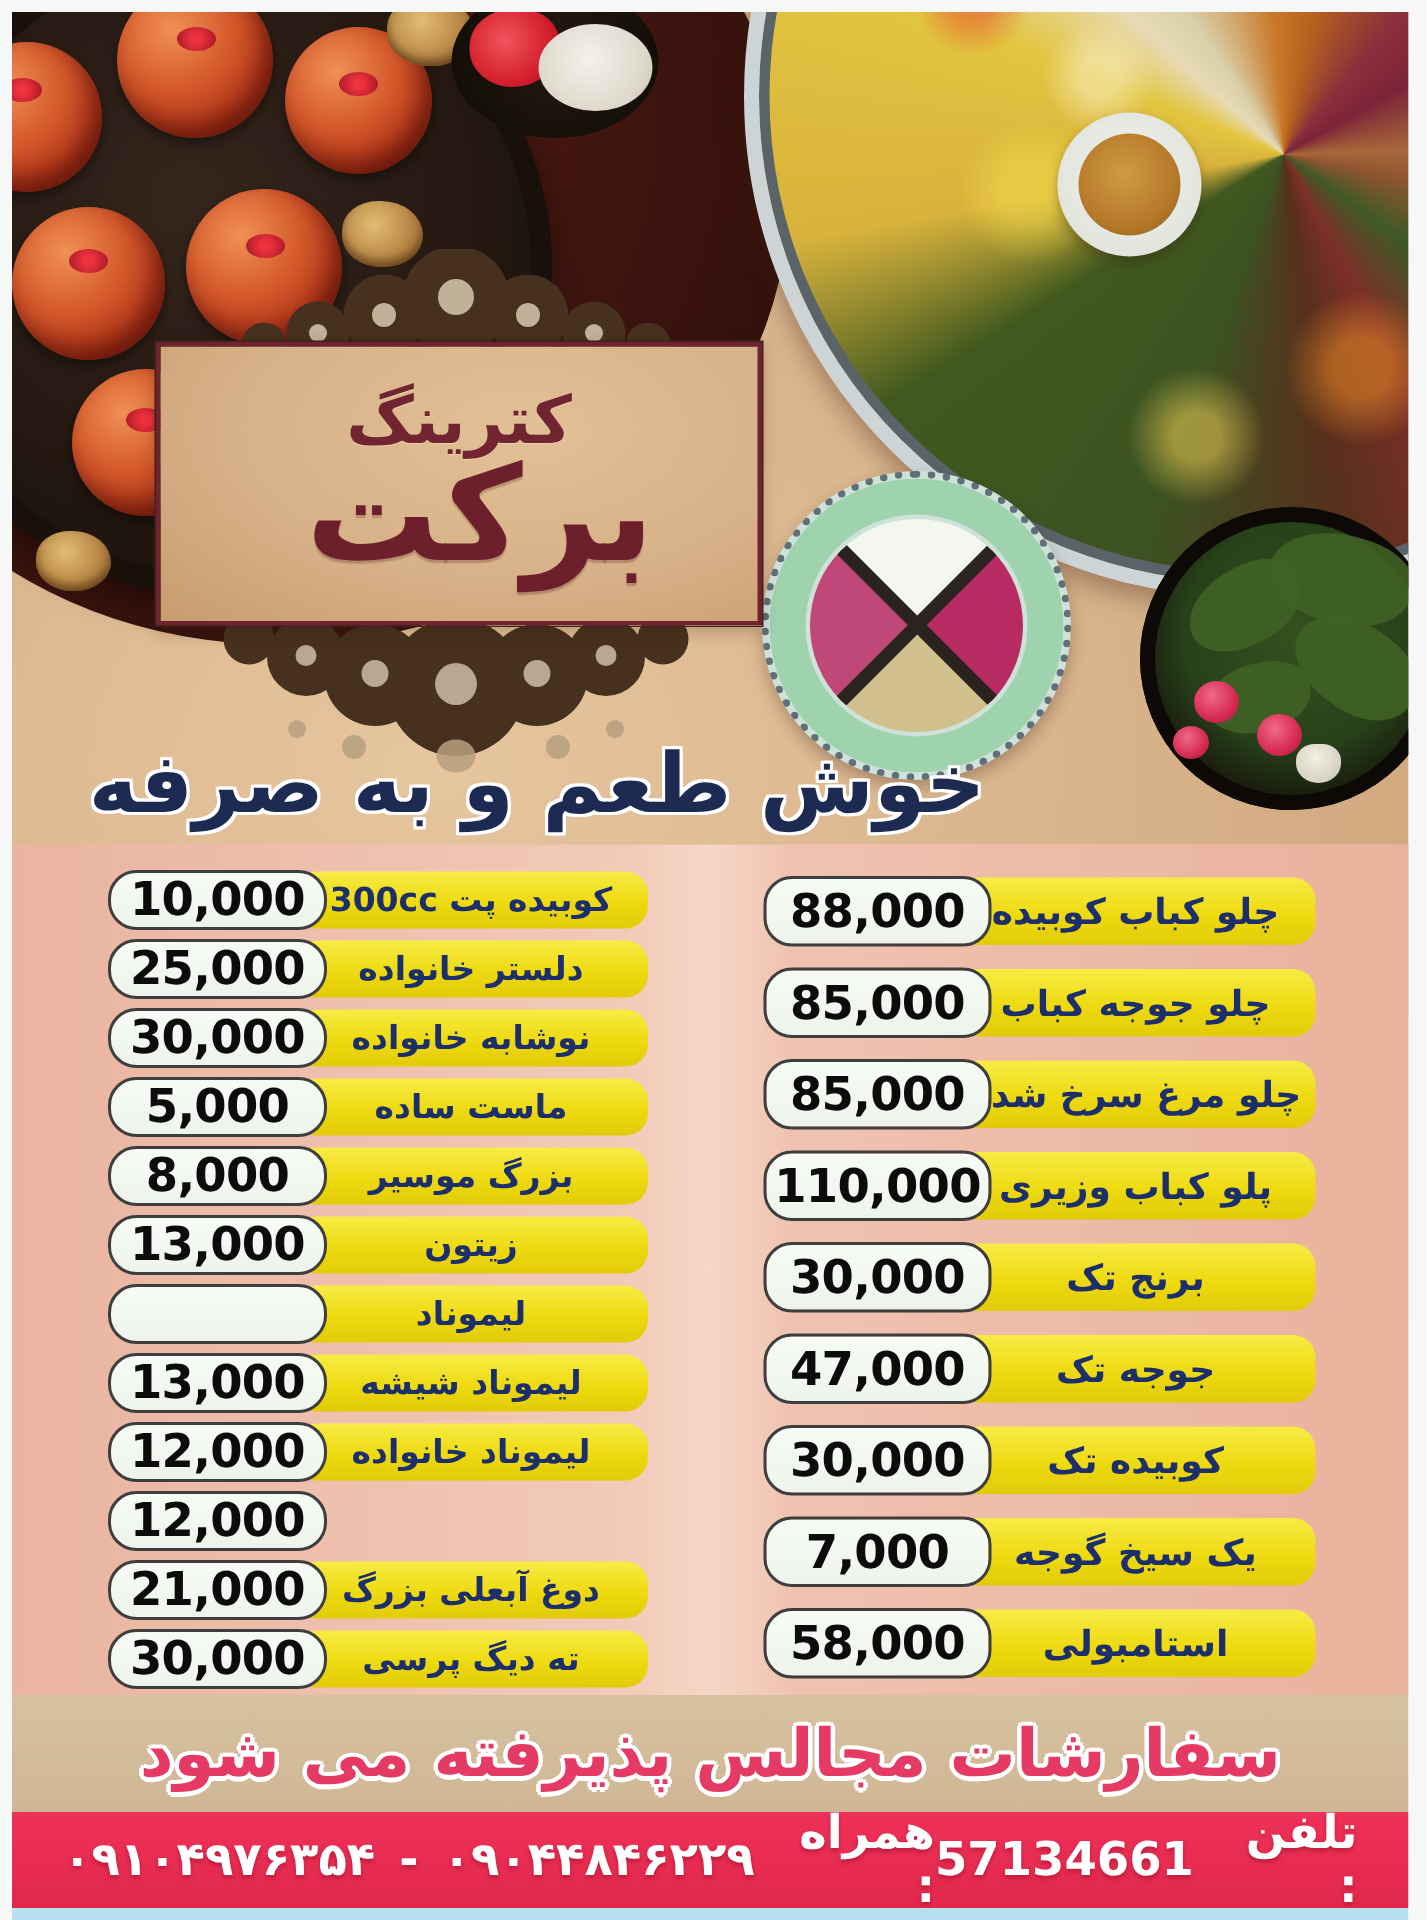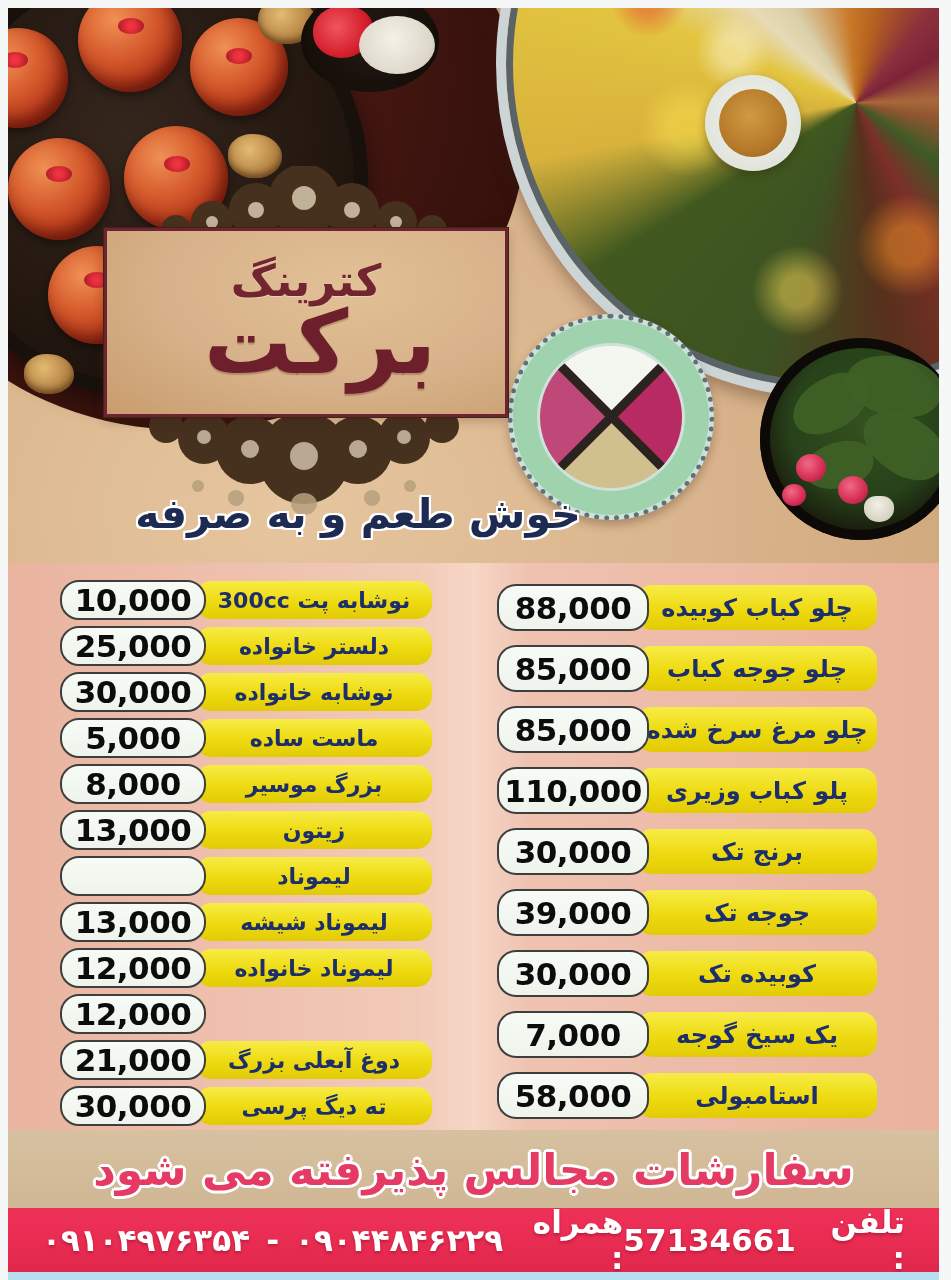--- a/index.html
+++ b/index.html
@@ -87,37 +87,37 @@
   .ornament{position:absolute;left:86px;top:158px;z-index:1;}
   .logo-panel{position:absolute;left:96px;top:220px;width:398px;height:183px;z-index:2;
         background:radial-gradient(ellipse at 60% 30%, #e2c096 0%, #d7b189 55%, #c89d6e 100%);
         border:3px solid #6d2430;box-shadow:0 0 0 1px #3e2417, 0 4px 10px rgba(60,30,10,.25);
         display:flex;flex-direction:column;align-items:center;justify-content:center;direction:rtl;}
   .brand1{font-size:44px;font-weight:bold;color:#712530;letter-spacing:2px;line-height:1.05;
         text-shadow:0 1px 0 rgba(255,240,220,.4);}
   .brand2{font-size:88px;font-weight:bold;color:#6e1f2c;line-height:1.0;margin-top:-6px;
         text-shadow:0 2px 1px rgba(70,20,20,.25);margin-left:28px;}
   .tagline{position:absolute;left:40px;top:482px;width:620px;text-align:center;z-index:2;
-        font-size:41px;font-weight:bold;color:#1d2b52;direction:rtl;
+        font-size:55px;font-weight:bold;color:#1d2b52;direction:rtl;
         text-shadow:-2px 0 0 #fff,2px 0 0 #fff,0 -2px 0 #fff,0 2px 0 #fff,-2px -2px 0 #fff,2px 2px 0 #fff,-2px 2px 0 #fff,2px -2px 0 #fff;}
 
   
   .col{position:absolute;display:flex;flex-direction:column;}
   .col-drinks{left:52px;top:17px;width:372px;gap:6px;}
   .col-mains{left:489px;top:21px;width:380px;gap:14px;}
   .row{position:relative;}
   .col-drinks .row{height:40px;}
   .col-mains .row{height:47px;}
   .label{position:absolute;right:0;top:1px;bottom:1px;border-radius:15px;
         background:linear-gradient(180deg,#f7ec46 0%,#eeda10 55%,#e2cb06 100%);
         display:flex;align-items:center;justify-content:center;direction:rtl;
         color:#1d2f6b;font-weight:bold;}
   .col-drinks .label{left:136px;font-size:22px;}
   .col-mains .label{left:140px;font-size:24px;}
-  .price{position:absolute;left:0;top:0;bottom:0;border-radius:19px;
+  .price{position:absolute;left:12px;top:0;bottom:0;border-radius:19px;
         background:linear-gradient(180deg,#f7fbf5,#eef3ec);border:2px solid #3e3e3e;box-sizing:border-box;
         display:flex;align-items:center;justify-content:center;
         color:#0c0c0c;font-weight:bold;letter-spacing:-0.5px;text-align:center;}
   .col-drinks .price{width:146px;font-size:31px;}
   .col-mains .price{width:152px;font-size:31px;}
 
   
   .note-text{font-size:44px;font-weight:bold;color:#e43a64;direction:rtl;
         text-shadow:-3px 0 0 #fff,3px 0 0 #fff,0 -3px 0 #fff,0 3px 0 #fff,-2px -2px 0 #fff,2px 2px 0 #fff,-2px 2px 0 #fff,2px -2px 0 #fff;}
   .contact-group{display:flex;align-items:center;gap:16px;direction:rtl;
@@ -236,21 +236,21 @@
       <div class="brand2">برکت</div>
     </div>
 
     <div class="tagline">خوش طعم و به صرفه</div>
   </section>
 
   <section class="menu">
 
     <div class="col col-drinks">
       <div class="row">
-            <div class="label">نوشابه پت 300cc</div>
+            <div class="label">کوبیده پت 300cc</div>
             <div class="price">10,000</div>
           </div>
       <div class="row">
             <div class="label">دلستر خانواده</div>
             <div class="price">25,000</div>
           </div>
       <div class="row">
             <div class="label">نوشابه خانواده</div>
             <div class="price">30,000</div>
           </div>
@@ -307,21 +307,21 @@
       <div class="row">
             <div class="label">پلو کباب وزیری</div>
             <div class="price">110,000</div>
           </div>
       <div class="row">
             <div class="label">برنج تک</div>
             <div class="price">30,000</div>
           </div>
       <div class="row">
             <div class="label">جوجه تک</div>
-            <div class="price">39,000</div>
+            <div class="price">47,000</div>
           </div>
       <div class="row">
             <div class="label">کوبیده تک</div>
             <div class="price">30,000</div>
           </div>
       <div class="row">
             <div class="label">یک سیخ گوجه</div>
             <div class="price">7,000</div>
           </div>
       <div class="row">

